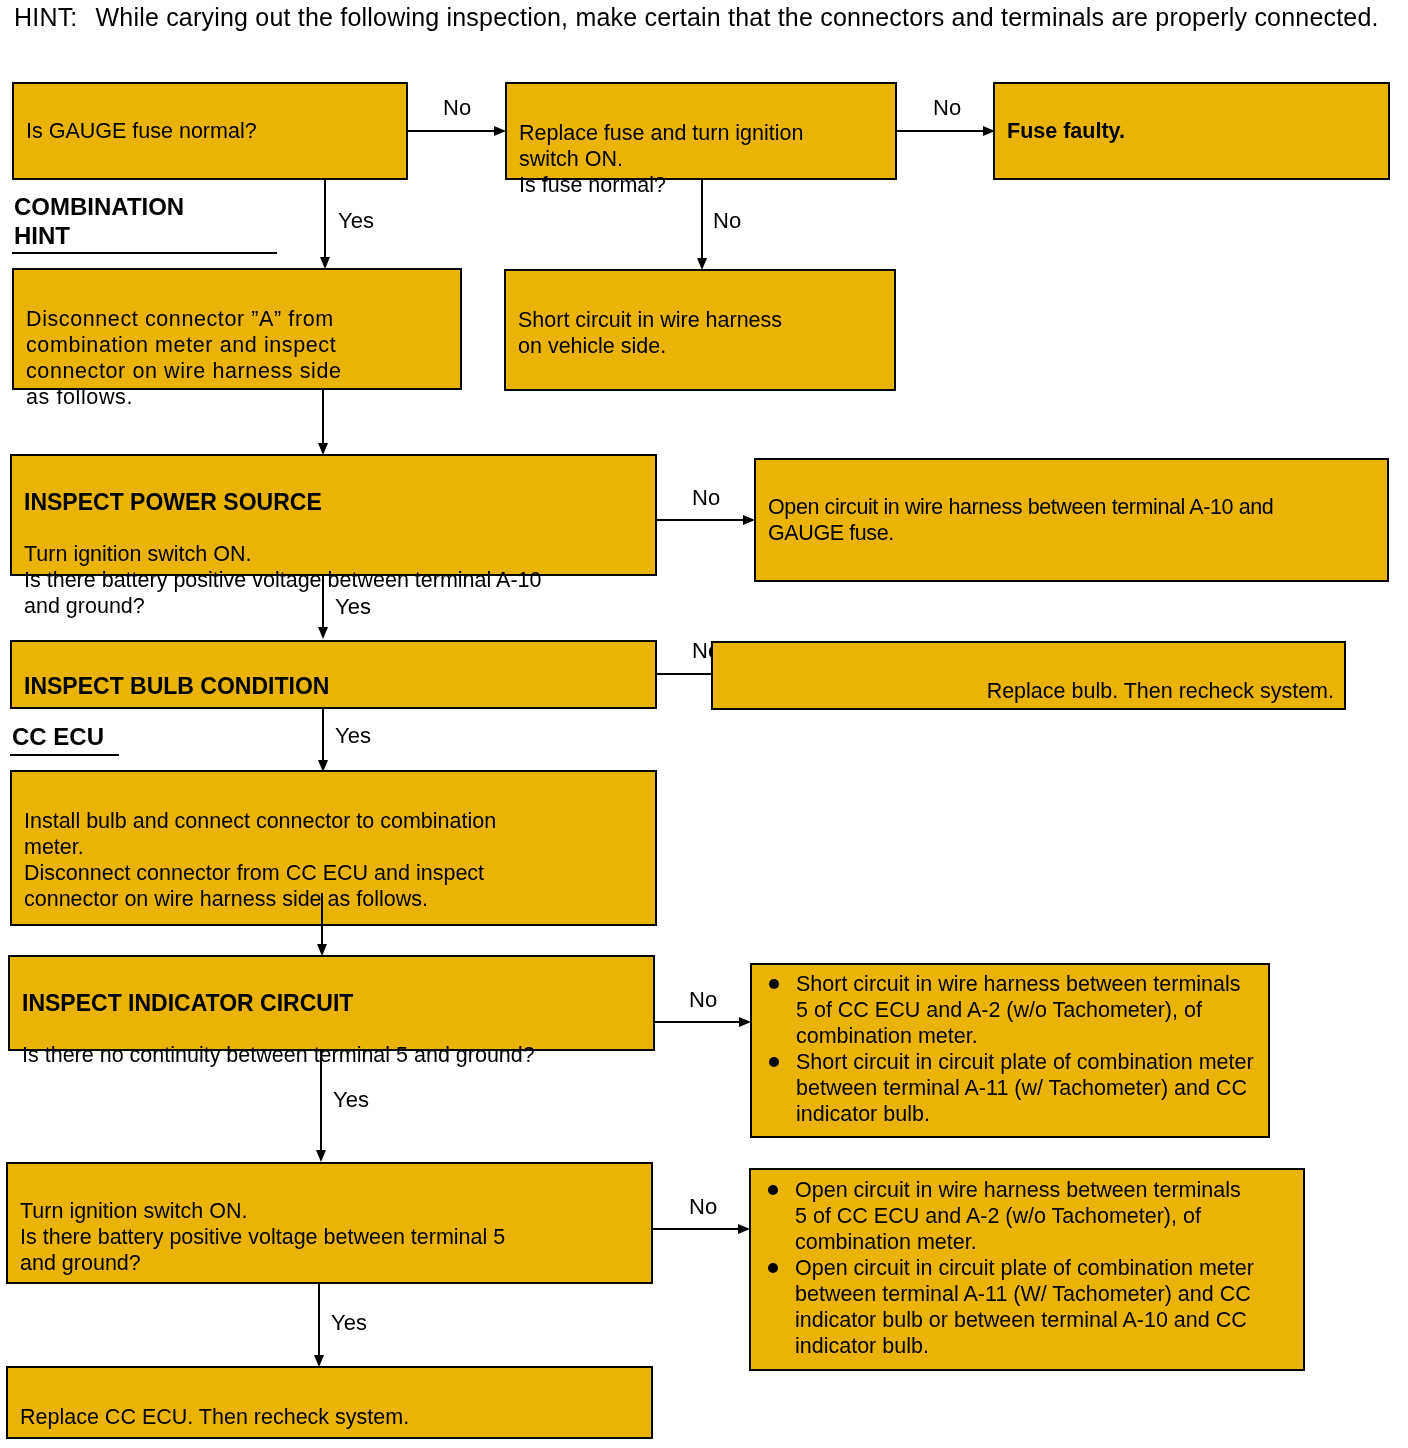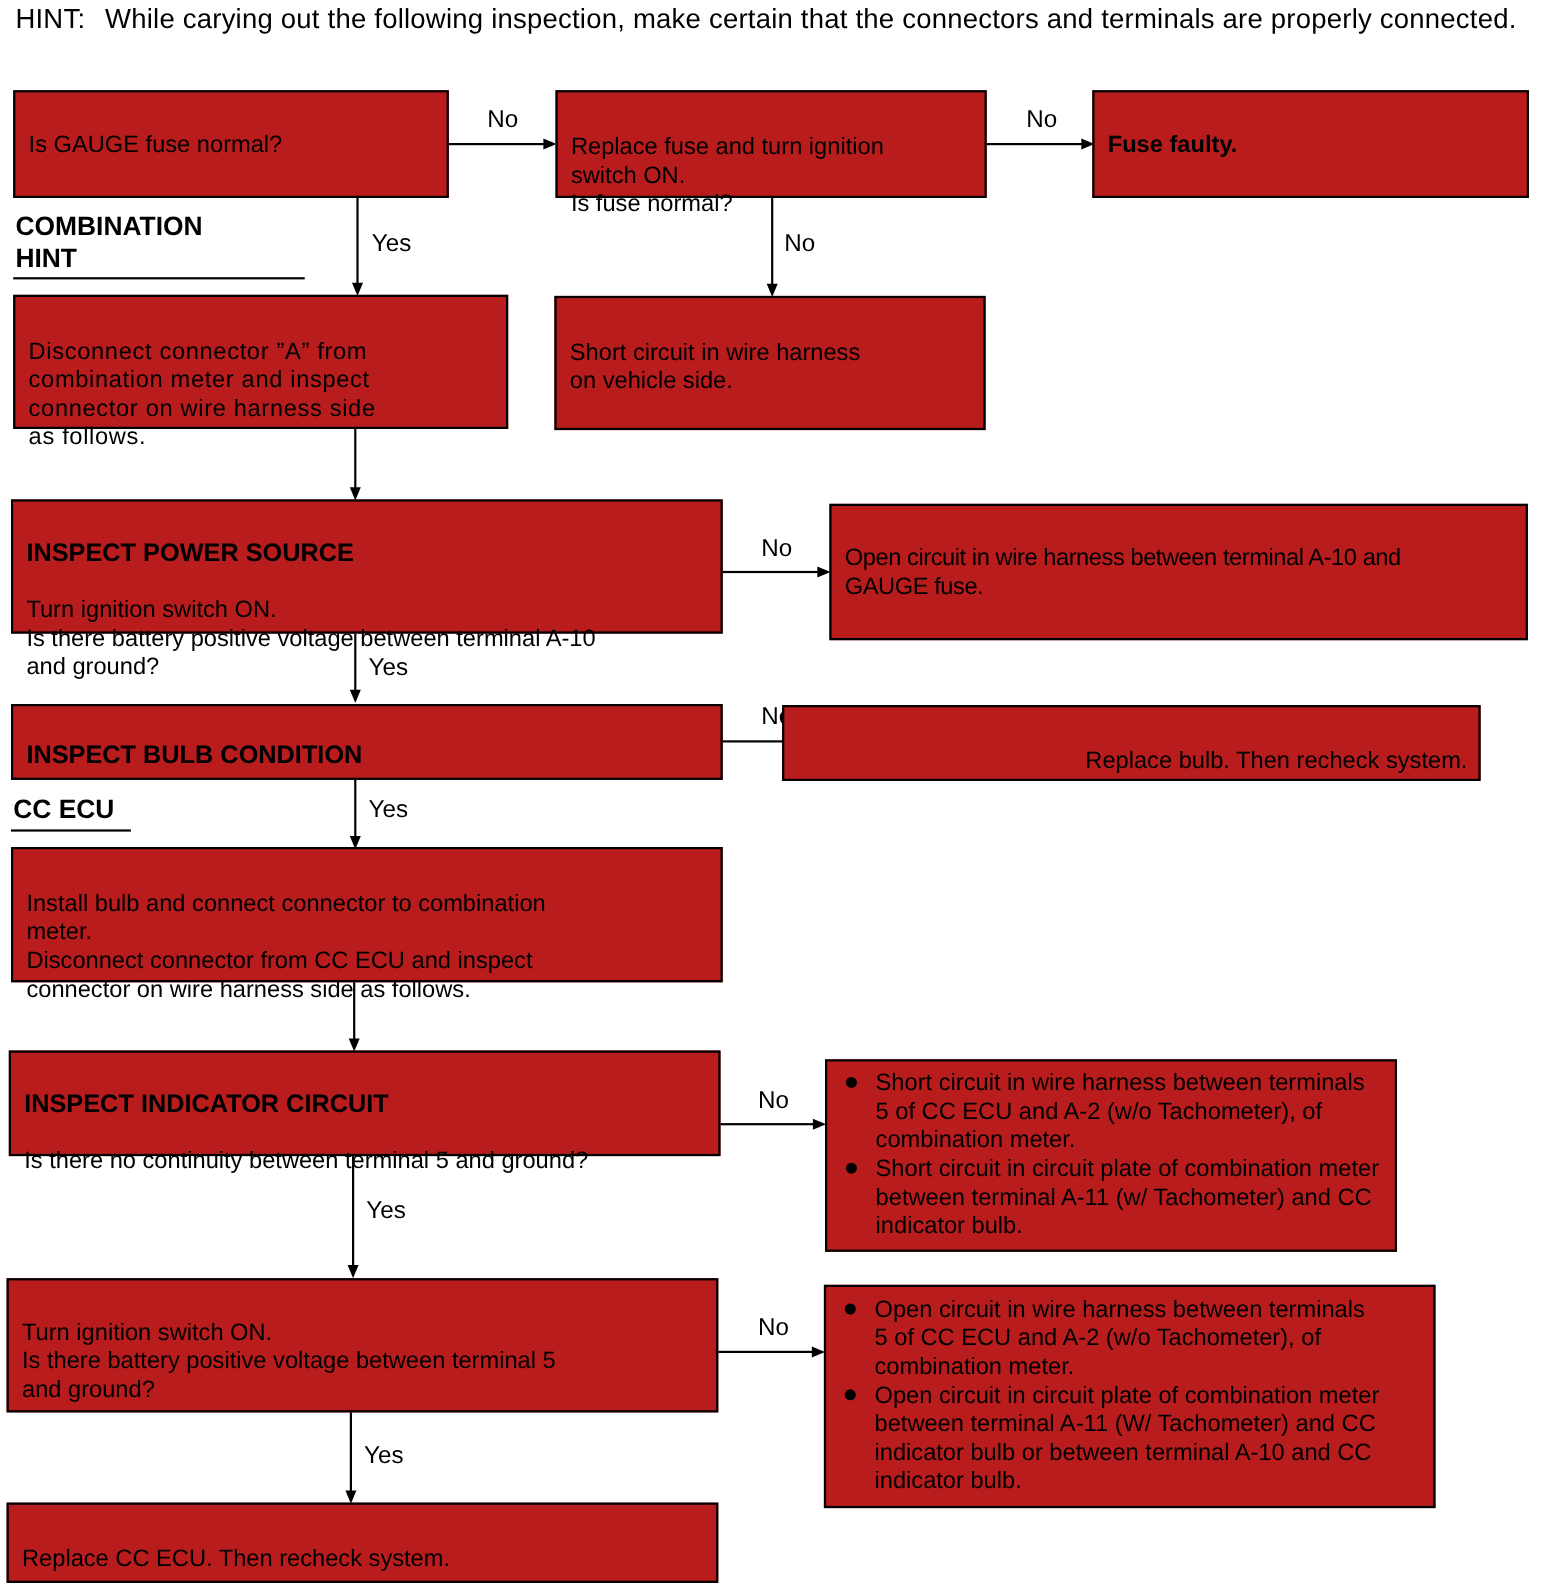--- a/index.html
+++ b/index.html
@@ -8,21 +8,21 @@
     font-family: "Liberation Sans", "DejaVu Sans", sans-serif;
     color: #000000;
   }
   .hint {
     position: absolute; left: 14px; top: 2px; width: 1385px;
     font-size: 25px; line-height: 30px; letter-spacing: 0.2px;
   }
   .hint .hint-label { margin-right: 18px; }
   .box {
     position: absolute; border: 2.5px solid #000; box-sizing: border-box;
-    background: #b91c1c; font-size: 21.5px; line-height: 26px;
+    background: #eab308; font-size: 21.5px; line-height: 26px;
     padding: 8px 10px 6px 12px; white-space: pre-line;
   }
   .box .title { font-weight: bold; font-size: 23px; line-height: 25px; display: block; }
   .box .body { display: block; }
   .section-label {
     position: absolute; font-weight: bold; font-size: 24px; line-height: 29px;
   }
   .section-underline { position: absolute; height: 2px; background: #000; }
   .lbl { position: absolute; font-size: 22px; line-height: 26px; }
   .hline { position: absolute; height: 2px; background: #000; }
@@ -119,21 +119,21 @@
   <span class="body">Replace bulb. Then recheck system.</span>
 </div>
 
 <div class="section-label" style="left:12px; top:722px;">CC ECU</div>
 <div class="section-underline" style="left:10px; top:754px; width:109px;"></div>
 
 <div class="vline" style="left:322px; top:709px; height:52px;"></div>
 <div class="arrow-d" style="left:318px; top:760px;"></div>
 <div class="lbl" style="left:335px; top:723px;">Yes</div>
 
-<div class="box" style="left:10px; top:770px; width:647px; height:123px; padding-top:10px;">
+<div class="box" style="left:10px; top:770px; width:647px; height:156px; padding-top:10px;">
   <span class="body">Install bulb and connect connector to combination
 meter.
 Disconnect connector from CC ECU and inspect
 connector on wire harness side as follows.</span>
 </div>
 
 <div class="vline" style="left:321px; top:893px; height:52px;"></div>
 <div class="arrow-d" style="left:317px; top:944px;"></div>
 
 <div class="box" style="left:8px; top:955px; width:647px; height:96px; padding-top:8px;">

